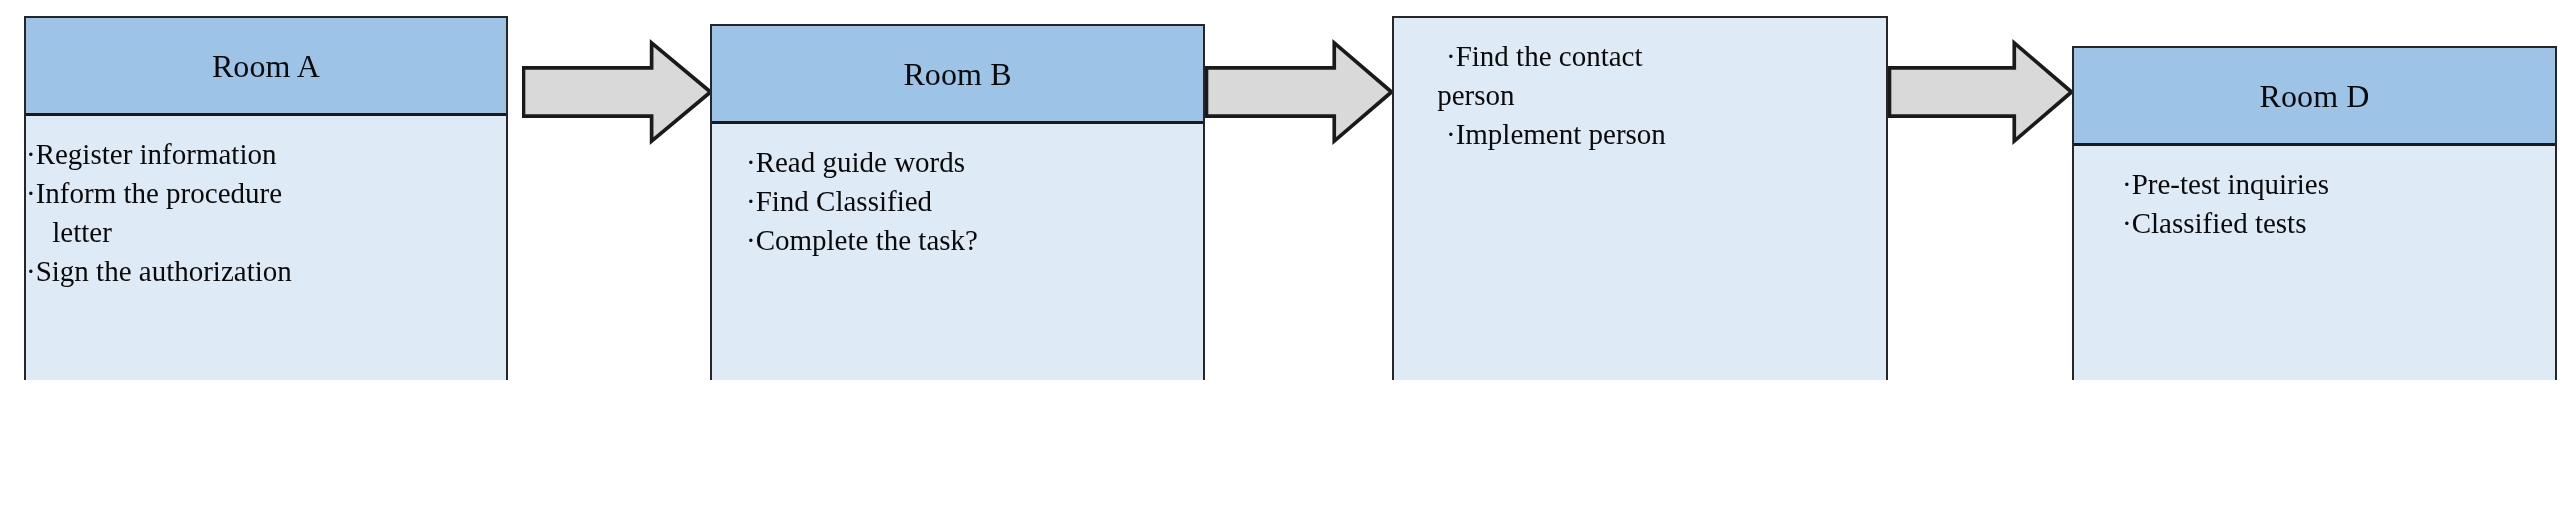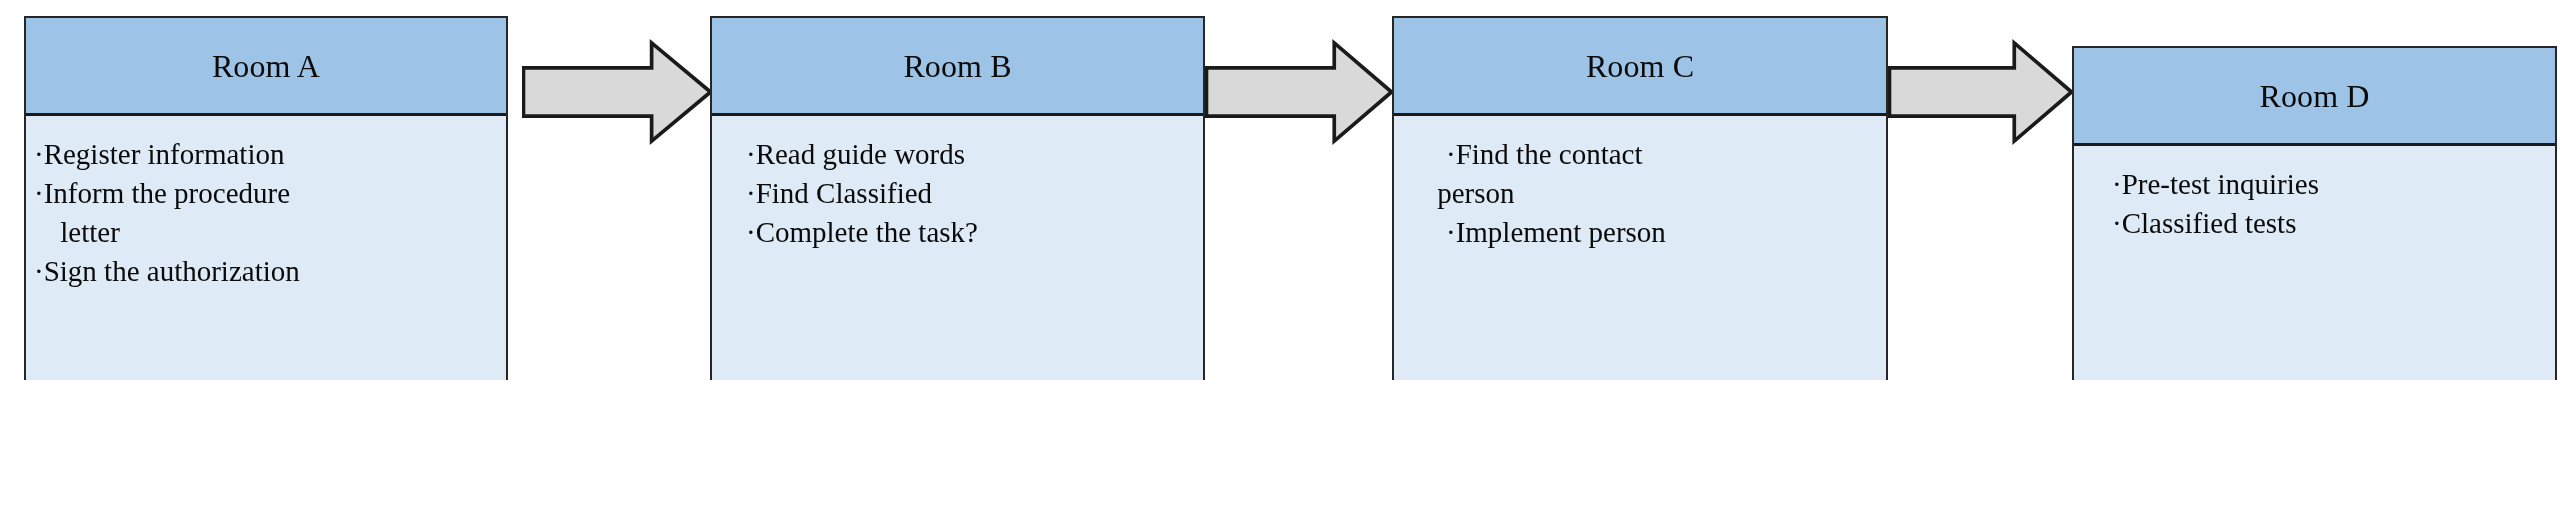--- a/index.html
+++ b/index.html
@@ -69,24 +69,24 @@
   }
 
   .room-item {
     font-size: 29px;
     line-height: 39px;
     color: #0a0a0a;
     white-space: pre;
   }
 
   
-  .body-a .room-list { padding-left: 8px; }
+  .body-a .room-list { padding-left: 0; }
   .body-b .room-list { padding-left: 34px; }
   .body-c .room-list { padding-left: 52px; }
-  .body-d .room-list { padding-left: 38px; }
+  .body-d .room-list { padding-left: 48px; }
 
   
   .cont-indent { padding-left: 19px; }    
   .cont-outdent { padding-left: 0px; margin-left: -8.8px; }  
 
   
   .arrow {
     position: absolute;
     top: 37px;
     height: 110px;
@@ -111,43 +111,40 @@
       </ul>
     </div>
   </div>
 
   <div class="arrow" style="left:522px; width:190px;">
     <svg viewBox="0 0 258 150" preserveAspectRatio="none">
       <polygon points="2,42 176,42 176,8 256,75 176,142 176,108 2,108" fill="#D9D9D9" stroke="#1a1a1a" stroke-width="5" stroke-linejoin="miter"></polygon>
     </svg>
   </div>
 
-  <div class="room-box" style="left:710px; width:495px;">
+  <div class="room-box" style="left:710px; width:495px;margin-top:8px;">
     <div class="room-header">
       <span class="room-title">Room B</span>
     </div>
     <div class="room-body body-b">
       <ul class="room-list">
         <li class="room-item">·Read guide words</li>
         <li class="room-item">·Find Classified</li>
         <li class="room-item">·Complete the task?</li>
       </ul>
     </div>
   </div>
 
   <div class="arrow" style="left:1205px; width:188px;">
     <svg viewBox="0 0 256 150" preserveAspectRatio="none">
       <polygon points="2,42 176,42 176,8 254,75 176,142 176,108 2,108" fill="#D9D9D9" stroke="#1a1a1a" stroke-width="5" stroke-linejoin="miter"></polygon>
     </svg>
   </div>
 
   <div class="room-box" style="left:1392px; width:496px;">
-    <div class="room-header">
-      <span class="room-title">Room C</span>
-    </div>
     <div class="room-body body-c">
       <ul class="room-list">
         <li class="room-item">·Find the contact</li>
         <li class="room-item cont-outdent">person</li>
         <li class="room-item">·Implement person</li>
       </ul>
     </div>
   </div>
 
   <div class="arrow" style="left:1888px; width:185px;">

